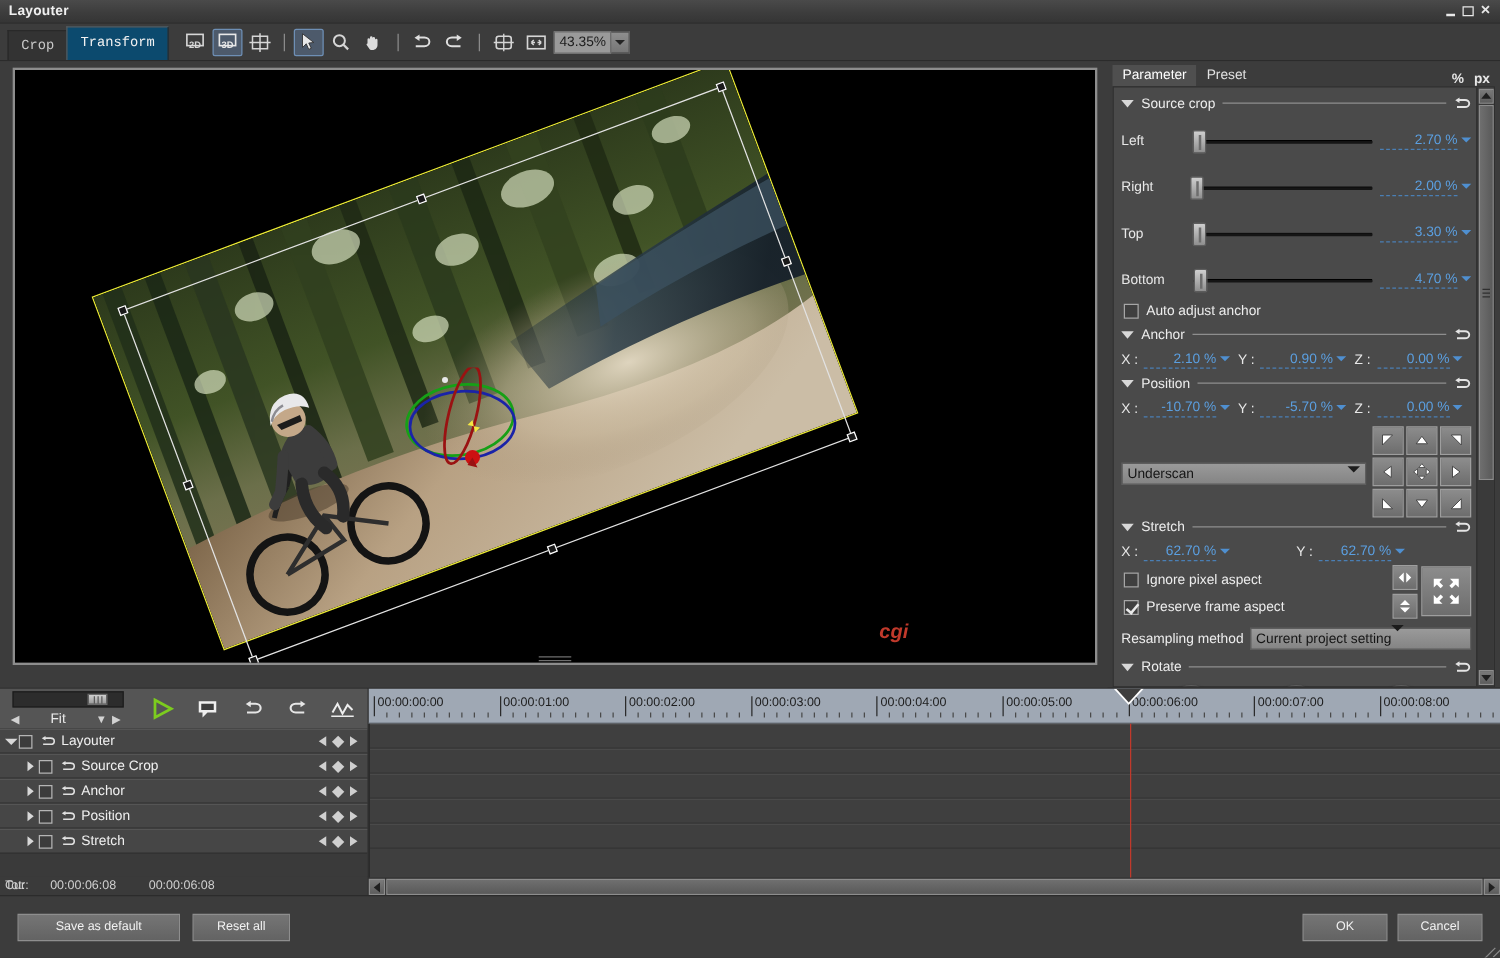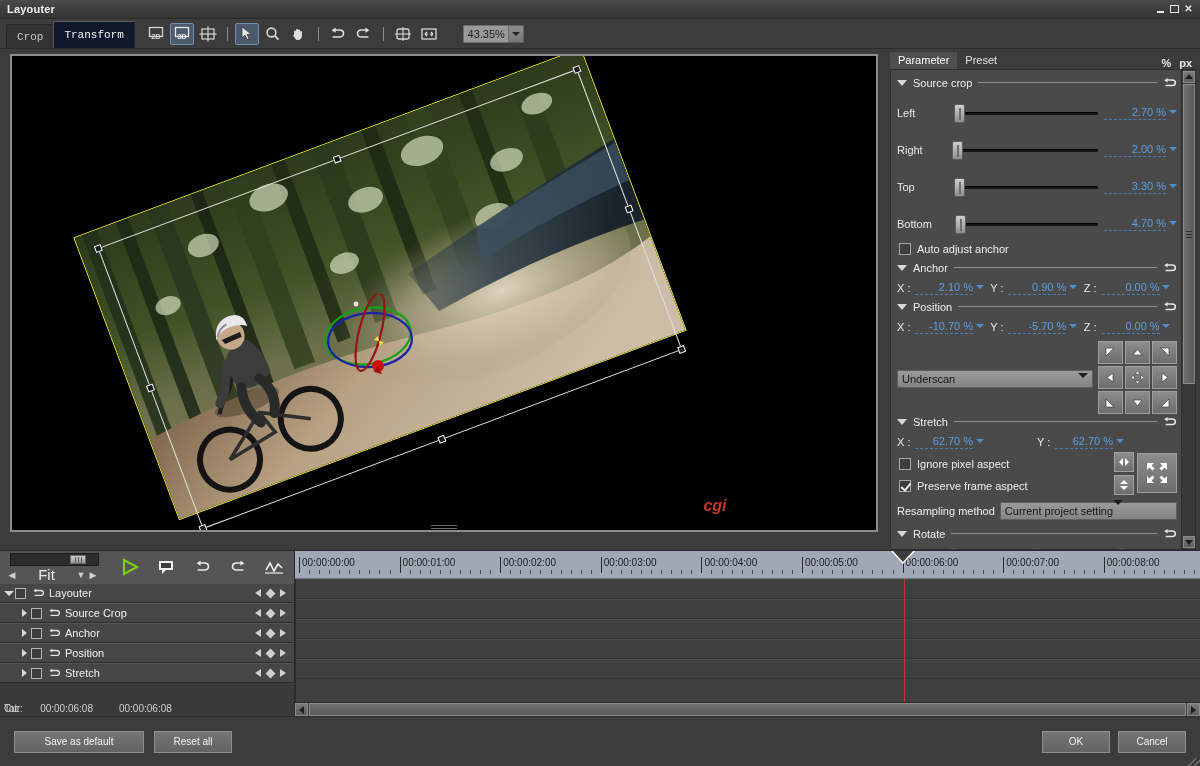--- a/index.html
+++ b/index.html
@@ -58,42 +58,42 @@
     display: flex; align-items: center; justify-content: center;
     font-size: 11px;
     background: #333333;
     border: 1px solid #292929;
     border-bottom: none;
     color: #c9c9c9;
     margin-right: -1px;
     font-family: Liberation Mono, monospace;
   }
   .tab.active {
-    background: #0f172a;
+    background: #0c4a6e;
     color: #f2f2f2;
     height: 27px;
     border-color: #5a5a5a #2a2a2a #4b4b4b #5a5a5a;
   }
   .tbar {
     display: flex; align-items: center; height: 29px;
     margin-left: 10px; gap: 2px;
   }
   .tbtn {
     width: 24px; height: 22px;
     display: flex; align-items: center; justify-content: center;
     border: 1px solid transparent; border-radius: 2px;
     color: #d6d6d6;
   }
   .tbtn.on {
     background: #4d5a6b;
     border: 1px solid #6e8fb5;
   }
   .sep { width: 1px; height: 14px; background: #8a8a8a; margin: 0 5px; }
   .zoomfield {
-    margin-left: 20px;
+    margin-left: 0;
     display: flex; align-items: center;
     height: 18px;
   }
   .zoomval {
     width: 46px; height: 18px;
     background: #9a9a9a; color: #1c1c1c;
     border: 1px solid #6d6d6d;
     display: flex; align-items: center; justify-content: flex-end;
     padding-right: 3px; font-size: 11px;
   }
@@ -272,21 +272,21 @@
   .bottominner{ display:flex; flex:1 1 auto; min-height:0;}
   .kfleft { width:295px; display:flex; flex-direction:column; background:#3a3a3a; border-right:1px solid #2b2b2b;}
   .kftools { height:32px; display:flex; align-items:center; background:#555555; }
   .fitbox { width:105px; padding:1px 2px; }
   .fitslider { height:13px; background:#2c2c2c; border:1px solid #1c1c1c; position:relative; margin:1px 4px 0 8px;}
   .fitslider .fthumb{position:absolute; right:12px; top:1px; width:16px; height:9px;
                      background:linear-gradient(#cfcfcf,#9a9a9a); border:1px solid #6a6a6a;}
   .fitslider .fthumb i{position:absolute;left:4px;top:1px;width:1px;height:6px;background:#5a5a5a;box-shadow:3px 0 #5a5a5a, 6px 0 #5a5a5a;}
   .fitrow{display:flex;align-items:center;height:15px;margin:1px 4px 0 4px;}
   .fitrow .ar{width:12px;text-align:center;color:#d2d2d2;font-size:9px;}
-  .fitrow .fitlbl{flex:1 1 auto;text-align:center;font-size:15px;color:#ebebeb;}
+  .fitrow .fitlbl{flex:1 1 auto;text-align:center;font-size:11px;color:#ebebeb;}
   .kfbtns{display:flex;align-items:center;gap:14px;margin-left:14px;}
   .kfbtn{width:22px;height:22px;display:flex;align-items:center;justify-content:center;color:#e6e6e6;}
 
   .tracks{flex:1 1 auto; overflow:hidden; background:#3a3a3a;}
   .trow{height:20px;display:flex;align-items:center;background:#464646;border-bottom:1px solid #2e2e2e;
         border-top:1px solid #555555;padding-left:2px;}
   .trow.child{padding-left:18px;}
   .trow .exp{width:13px;display:flex;align-items:center;justify-content:center;}
   .caret-r{width:0;height:0;border-top:4px solid transparent;border-bottom:4px solid transparent;border-left:5px solid #d8d8d8;}
   .caret-dn{width:0;height:0;border-left:5px solid transparent;border-right:5px solid transparent;border-top:5px solid #d8d8d8;}

